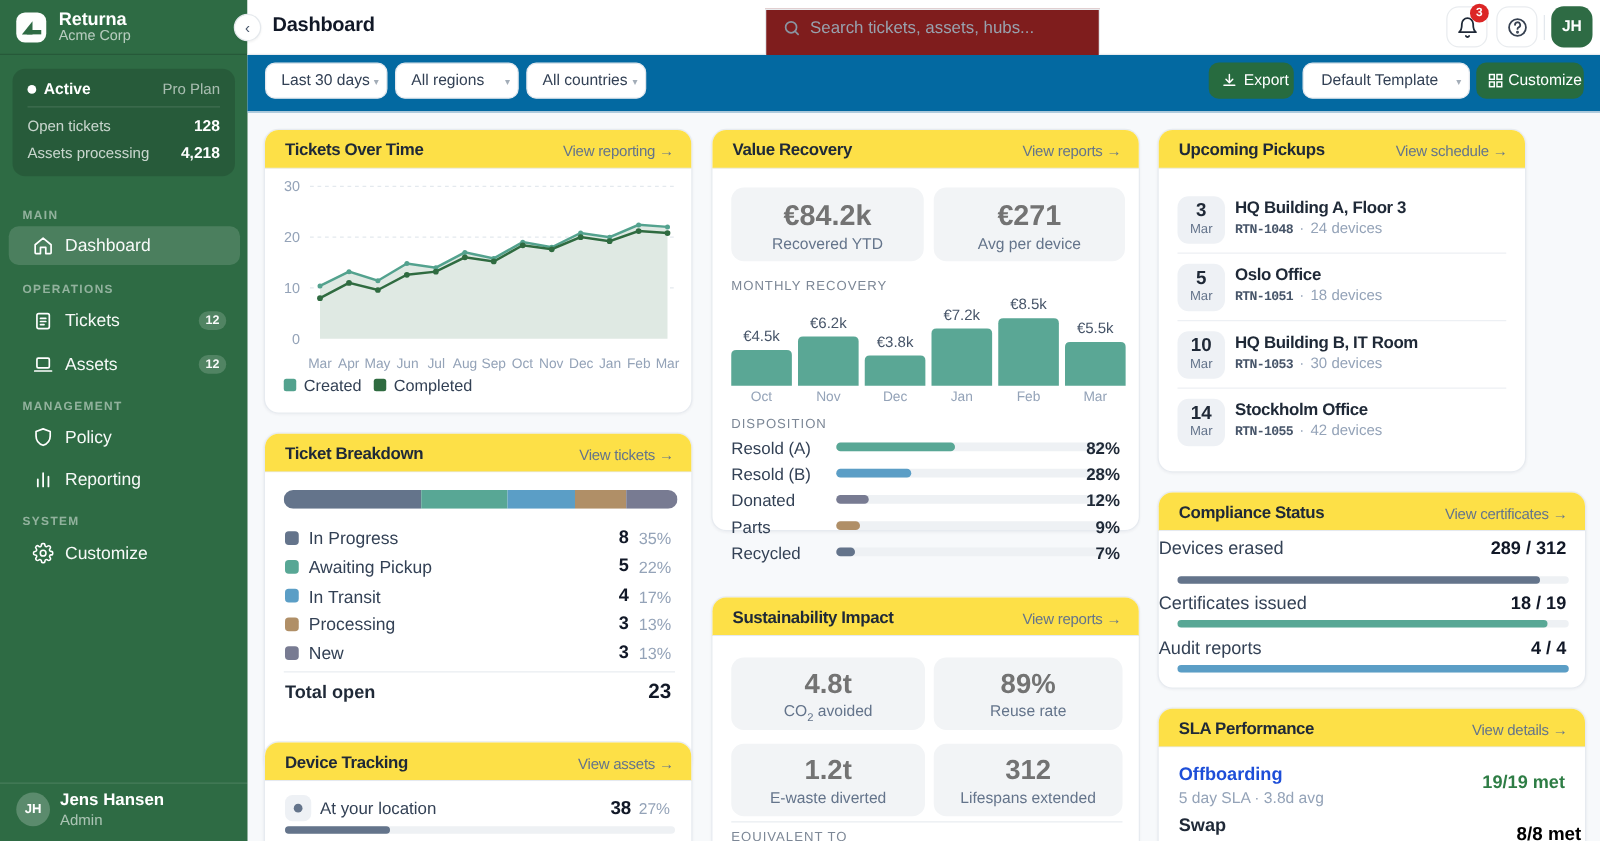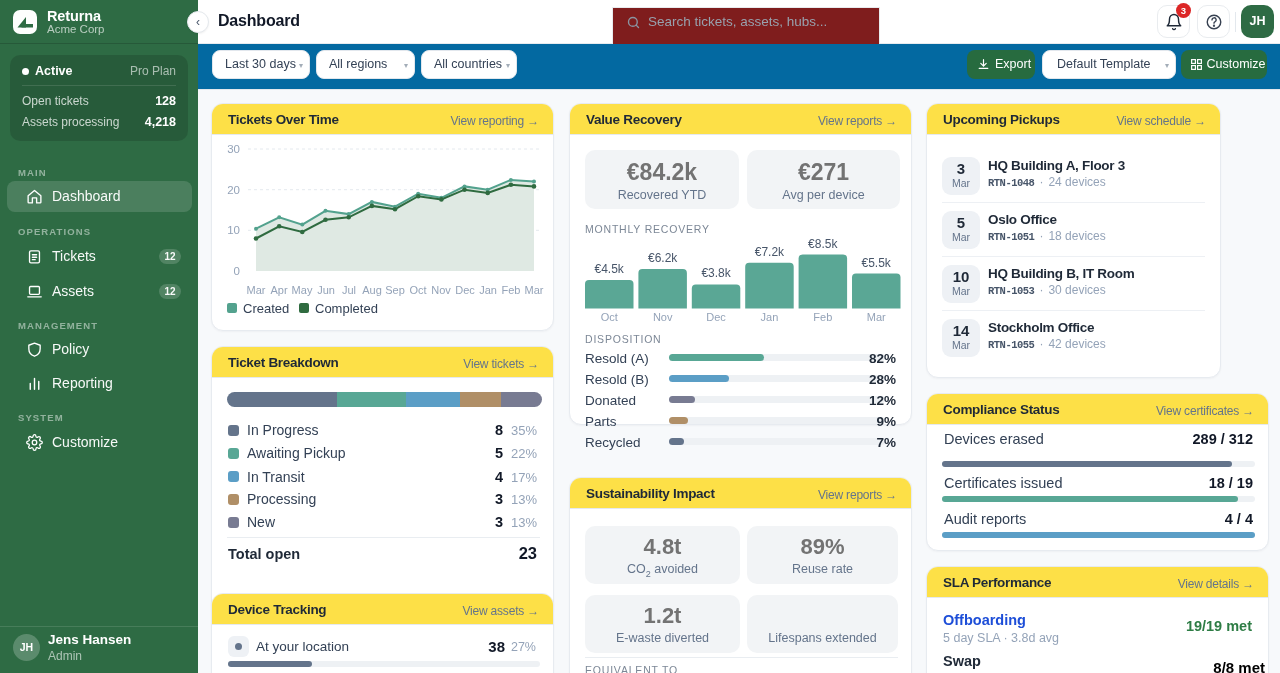--- a/index.html
+++ b/index.html
@@ -63,21 +63,21 @@
 .drow span{position:absolute;left:0;top:0;font-size:13.5px;color:#334155}
 .drow b{position:absolute;right:0;top:0;font-size:13.5px;color:#1f2937}
 .prow{position:absolute;left:15px;right:15px}
 .pb{position:absolute;left:0;top:8px;width:38px;height:38px;background:#eef1f5;border-radius:9px}
 .pb b{position:absolute;left:0;right:0;top:3px;text-align:center;font-size:15px;color:#1f2937}
 .pb span{position:absolute;left:0;right:0;top:20px;text-align:center;font-size:10.5px;color:#64748b}
 .pt{position:absolute;left:46px;top:9px;font-size:13.5px;font-weight:700;color:#1f2937;letter-spacing:-.3px}
 .ps{position:absolute;left:46px;top:26.5px;font-size:12px;color:#94a3b8}
 .ps code{font-family:"Liberation Mono",monospace;font-size:10.5px;letter-spacing:-.5px;color:#475569;font-weight:700}
 .ps em{font-style:normal;margin:0 5px}
-.crow{position:absolute;left:17px;right:15px;height:16px}
+.crow{position:absolute;left:0;right:15px;height:16px}
 .crow span{position:absolute;left:0;top:0;font-size:14.5px;color:#334155}
 .crow b{position:absolute;right:0;top:0;font-size:14.5px;color:#111827}
 </style></head>
 <body>
 
 <aside class="sb">
   <div class="sb-head">
     <div class="logo"><svg width="24" height="24" viewBox="0 0 24 24">
           <path d="M4.5 17.5 L13 7 L13 17.5 Z" fill="#2e6b44"></path>
           <rect x="8.5" y="14" width="11.5" height="3.5" fill="#2e6b44"></rect>
@@ -417,20 +417,21 @@
         </div>
     <div class="statbox" style="left:177px;top:48px;width:151px;height:58px">
           <div class="v" style="top:8px;font-size:22px">89%</div>
           <div class="l" style="top:36px">Reuse rate</div>
         </div>
     <div class="statbox" style="left:15px;top:117px;width:155px;height:58px">
           <div class="v" style="top:8px;font-size:22px">1.2t</div>
           <div class="l" style="top:36px">E-waste diverted</div>
         </div>
     <div class="statbox" style="left:177px;top:117px;width:151px;height:58px">
+          <div class="v" style="top:8px;font-size:22px">312</div>
           <div class="l" style="top:36px">Lifespans extended</div>
         </div>
     <div class="abs" style="left:15px;top:178.5px;width:313px;height:1px;background:#e9edf1"></div>
     <div class="seclbl" style="left:15px;top:186px">EQUIVALENT TO</div>
   </div>
 
   <div class="card" style="left:728px;top:13px;width:295px;height:275px">
     <div class="chead">
           <b>Upcoming Pickups</b>
           <a>View schedule →</a>

